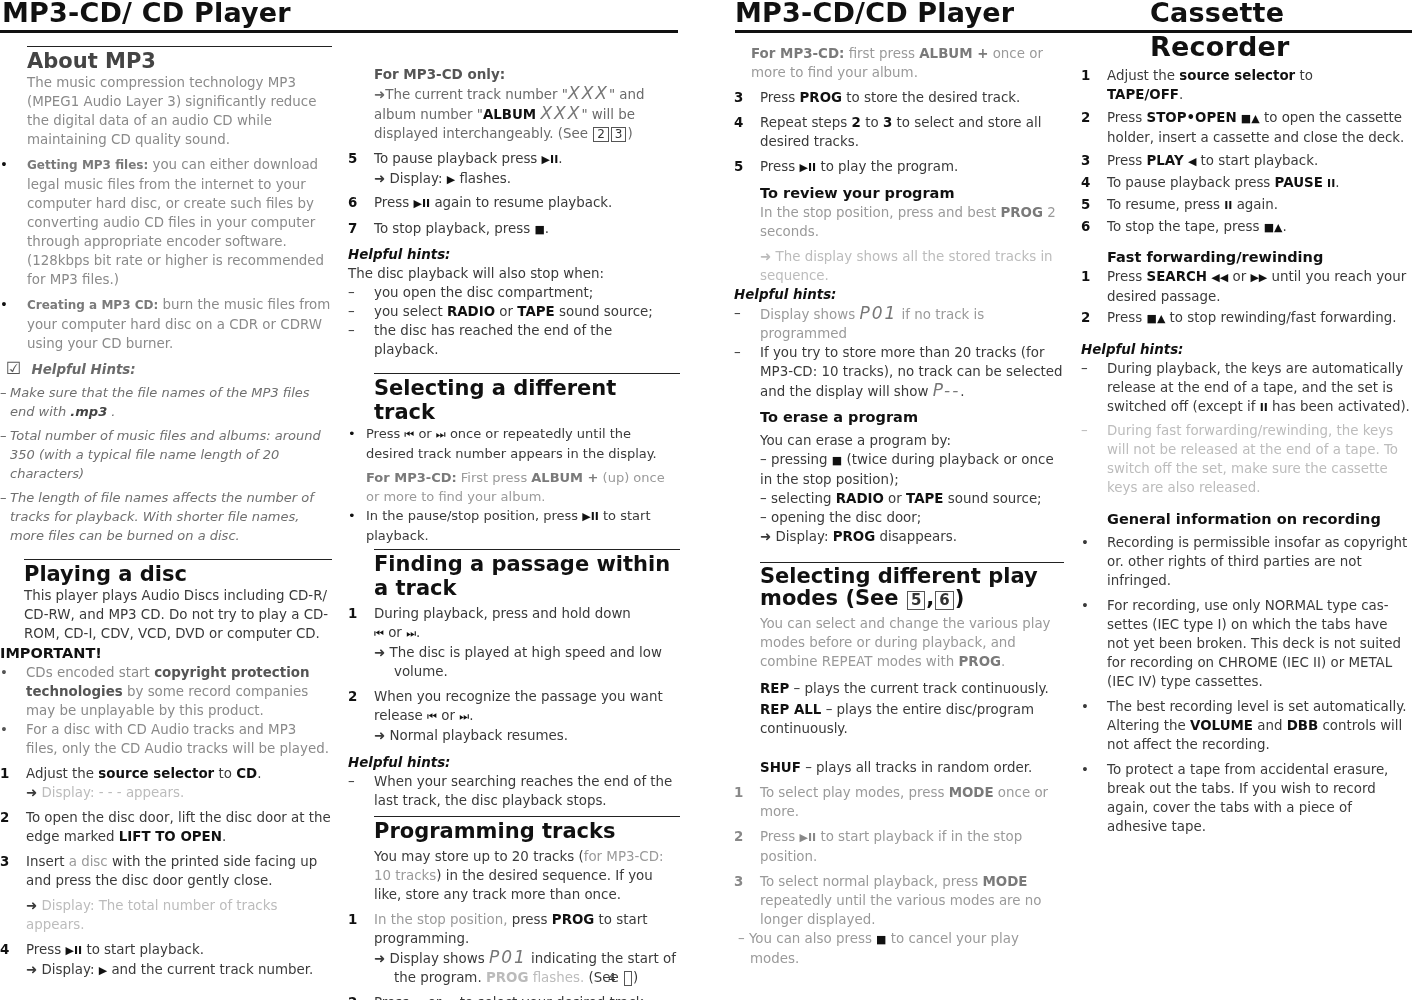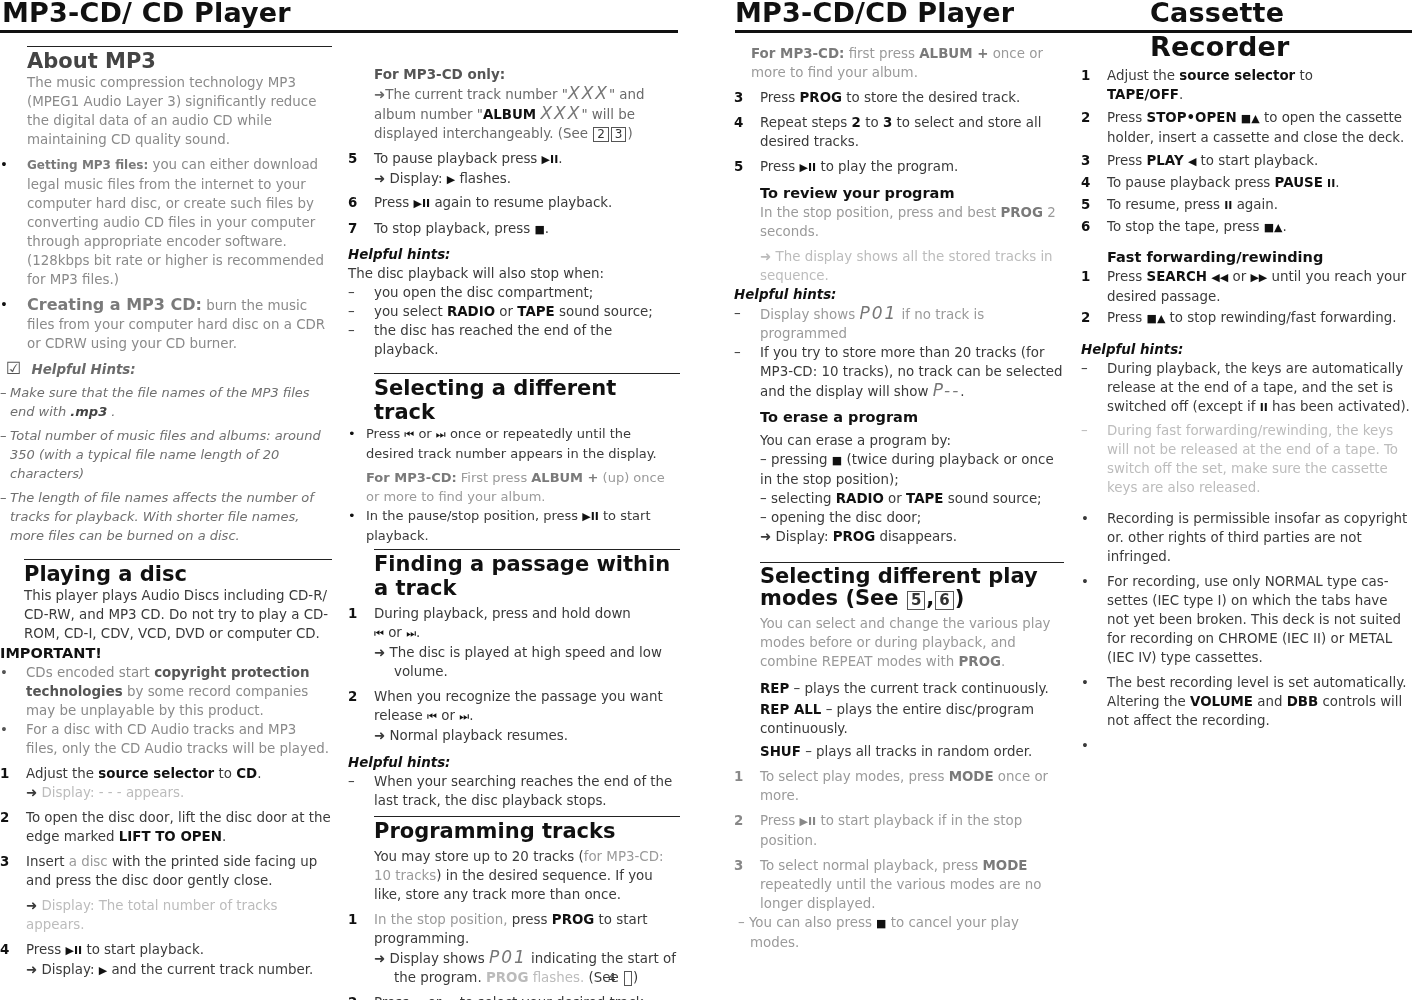--- a/index.html
+++ b/index.html
@@ -42,21 +42,21 @@
     <div class="sec-rule"></div>
     <div class="h2 grey">About MP3</div>
     <div class="para grey" style="color:#8a8a8a;">The music compression technology MP3 (MPEG1 Audio Layer 3) significantly reduce the digital data of an audio CD while maintaining CD quality sound.</div>
   </div>
   <div class="bl para" style="padding-left:27px;color:#8a8a8a;">
     <span class="mk" style="color:#111;">•</span>
     <b class="grey" style="font-size:12px;">Getting MP3 files:</b><span> you can either download legal music files from the internet to your computer hard disc, or create such files by converting audio CD files in your computer through appropriate encoder software. (128kbps bit rate or higher is recommended for MP3 files.)</span>
   </div>
   <div class="bl para" style="padding-left:27px;color:#8a8a8a;">
     <span class="mk" style="color:#111;">•</span>
-    <b class="grey" style="font-size:16px;text-align:center;">Creating a MP3 CD:</b><span> burn the music files from your computer hard disc on a CDR or CDRW using your CD burner.</span>
+    <b class="grey" style="font-size:12px;text-align:center;">Creating a MP3 CD:</b><span> burn the music files from your computer hard disc on a CDR or CDRW using your CD burner.</span>
   </div>
   <div style="padding-left:6px; margin:2px 0 4px 0;">
     <span style="font-size:17px; color:#555;">☑</span>
     <span class="it" style="font-weight:bold; color:#6a6a6a; margin-left:6px;">Helpful Hints:</span>
   </div>
   <div class="it bl" style="padding-left:10px; margin-bottom:5px; font-size:13px;">
     <span class="mk">–</span><span>Make sure that the file names of the MP3 files end with </span><b style="color:#444;">.mp3</b><span> .</span>
   </div>
   <div class="it bl" style="padding-left:10px; margin-bottom:5px; font-size:13px;">
     <span class="mk">–</span><span>Total number of music files and albums: around 350 (with a typical file name length of 20 characters)</span>
@@ -205,21 +205,21 @@
     <div><span>– selecting </span><b>RADIO</b><span> or </span><b>TAPE</b><span> sound source;</span></div>
     <div>– opening the disc door;</div>
     <div style="margin-bottom:16px;"><span>➜</span> <span>Display: </span><b>PROG</b><span> disappears.</span></div>
   </div>
   <div style="padding-left:26px;">
     <div class="sec-rule"></div>
     <div class="h2" style="line-height:22px;"><span>Selecting different play modes (See </span><span class="box" style="font-size:15px; line-height:17px;">5</span>,<span class="box" style="font-size:15px; line-height:17px;">6</span><span>)</span></div>
     <div class="grey para" style="margin-top:4px;"><span>You can select and change the various play modes before or during playback, and combine REPEAT modes with </span><b class="grey">PROG</b><span>.</span></div>
     <div style="margin-top:8px;"><b>REP</b><span> – plays the current track continuously.</span></div>
     <div style="margin-top:2px;"><b>REP ALL</b><span> – plays the entire disc/program continuously.</span></div>
-    <div style="margin-top:4px;" class="para"><b>SHUF</b><span> – plays all tracks in random order.</span></div>
+    <div style="margin-top:20px;" class="para"><b>SHUF</b><span> – plays all tracks in random order.</span></div>
   </div>
   <div class="num grey">
     <span class="n grey" style="color:#888;">1</span>
     <span>To select play modes, press </span><b class="grey">MODE</b><span> once or more.</span>
   </div>
   <div class="num grey">
     <span class="n grey" style="color:#888;">2</span>
     <span>Press </span><b class="ico grey" style="color:#888;">▶II</b><span> to start playback if in the stop position.</span>
   </div>
   <div class="num grey">
@@ -259,17 +259,18 @@
     <span class="n">1</span>
     <span>Press </span><b>SEARCH</b> <span class="ico">◀◀</span><span> or </span><span class="ico">▶▶</span><span> until you reach your desired passage.</span>
   </div>
   <div class="num" style="margin-bottom:12px;">
     <span class="n">2</span>
     <span>Press </span><b class="ico">■▲</b><span> to stop rewinding/fast forwarding.</span>
   </div>
   <div class="hint-i">Helpful hints:</div>
   <div class="bl" style="margin-bottom:4px;"><span class="mk">–</span><span>During playback, the keys are automatically release at the end of a tape, and the set is switched off (except if </span><b class="ico">II</b><span> has been activated).</span></div>
   <div class="bl lgrey" style="margin-bottom:12px;"><span class="mk">–</span><span>During fast forwarding/rewinding, the keys will not be released at the end of a tape. To switch off the set, make sure the cassette keys are also released.</span></div>
+  <div class="h3" style="padding-left:26px; margin-bottom:4px;">General information on recording</div>
   <div class="bl para"><span class="mk">•</span><span>Recording is permissible insofar as copyright or. other rights of third parties are not infringed.</span></div>
   <div class="bl para"><span class="mk">•</span><span>For recording, use only NORMAL type cas-settes (IEC type I) on which the tabs have not yet been broken. This deck is not suited for recording on CHROME (IEC II) or METAL (IEC IV) type cassettes.</span></div>
   <div class="bl para"><span class="mk">•</span><span>The best recording level is set automatically. Altering the </span><b>VOLUME</b><span> and </span><b>DBB</b><span> controls will not affect the recording.</span></div>
-  <div class="bl para"><span class="mk">•</span></div>
+  <div class="bl para"><span class="mk">•</span><span>To protect a tape from accidental erasure, break out the tabs. If you wish to record again, cover the tabs with a piece of adhesive tape.</span></div>
 </div>
 
 </body></html>

